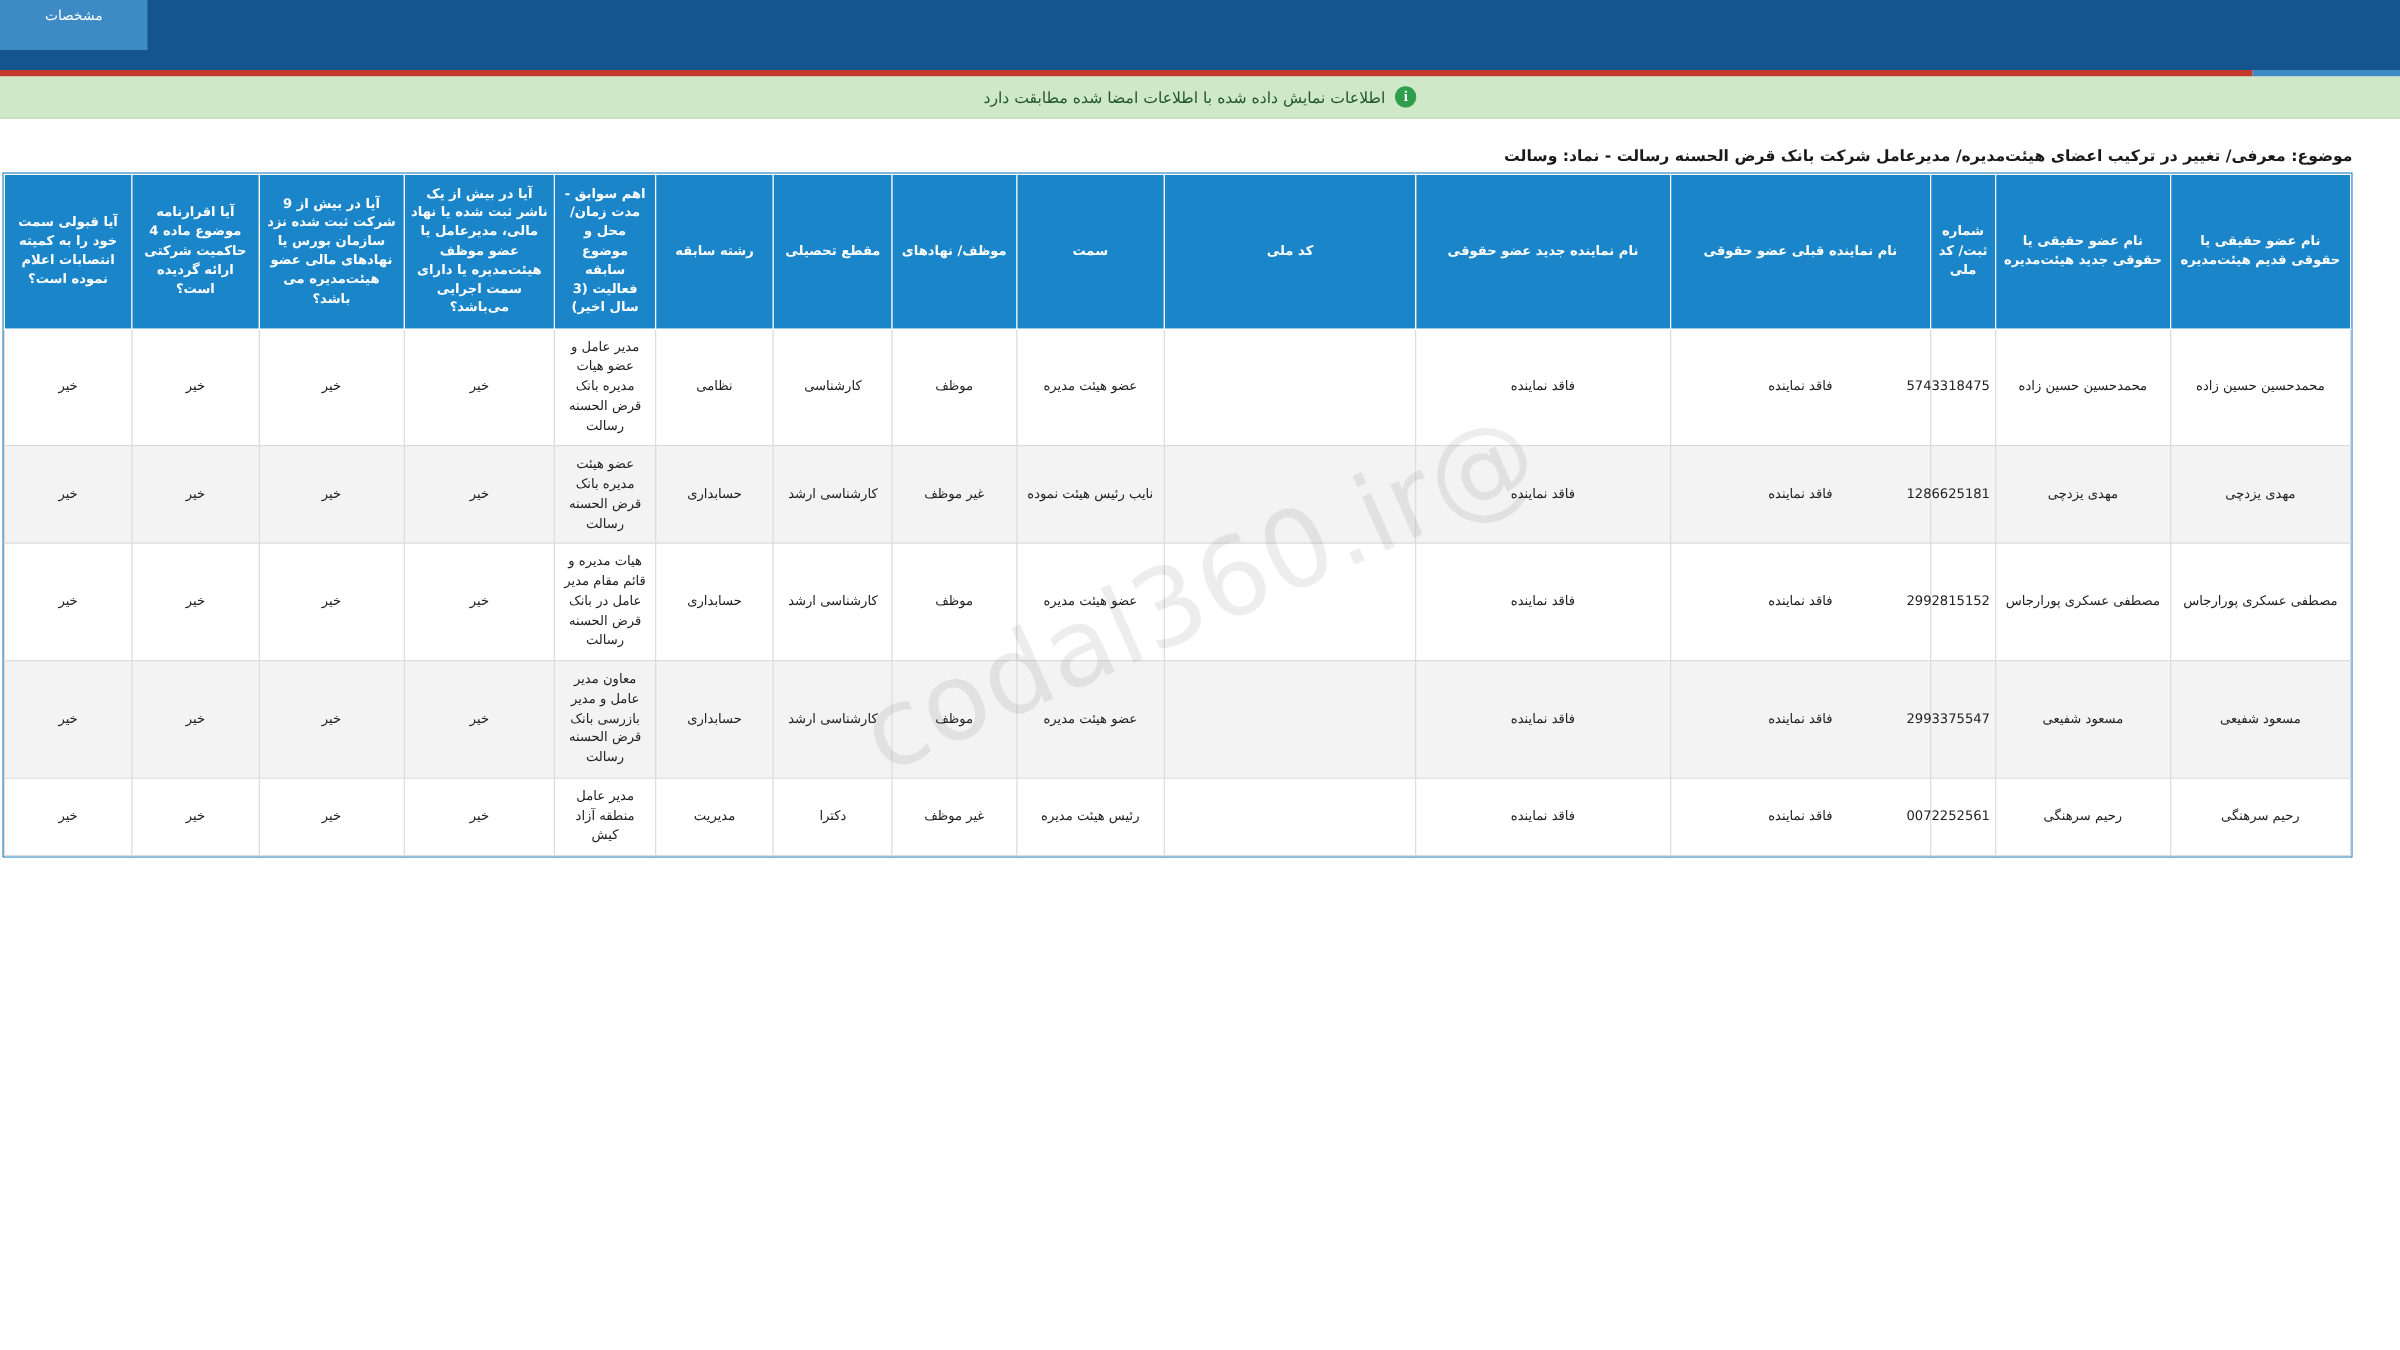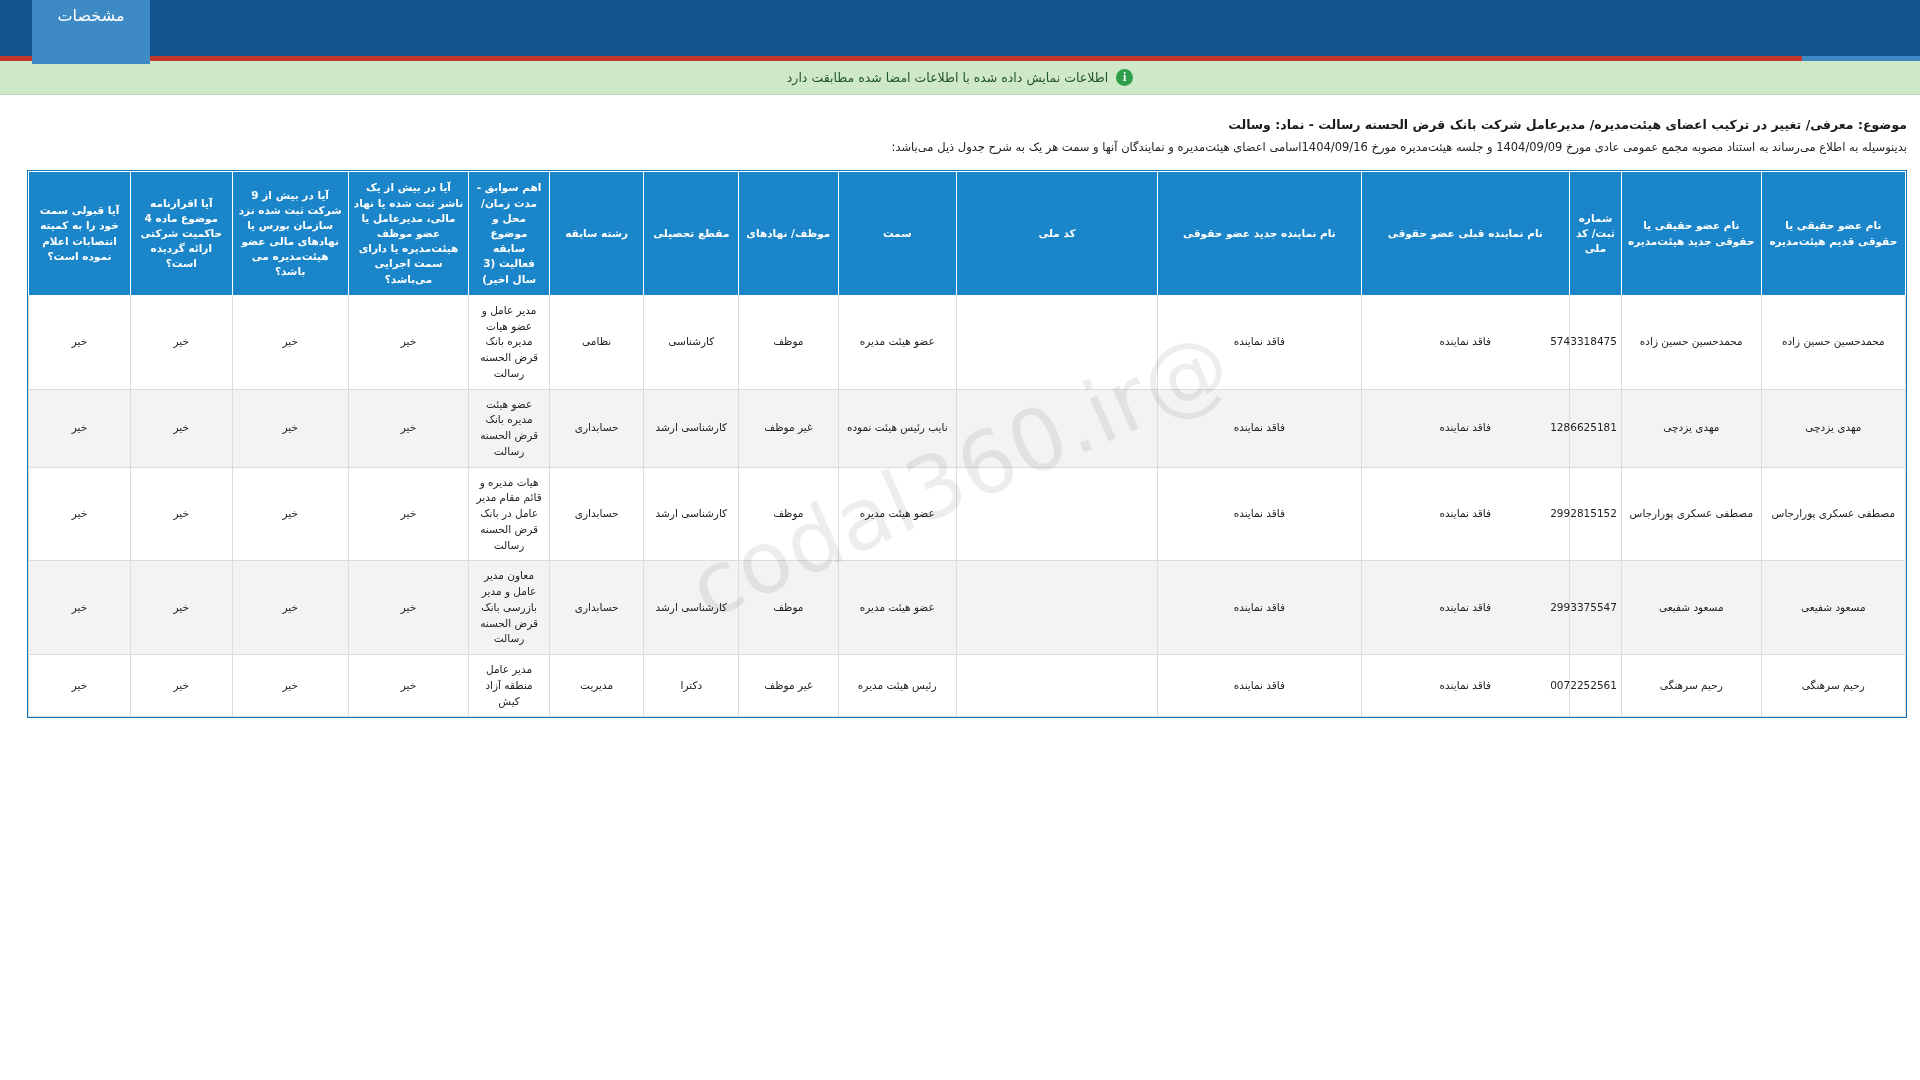--- a/index.html
+++ b/index.html
@@ -13,29 +13,28 @@
   
   .topbar {
     height: 56px;
     background: #14548f;
     position: relative;
   }
   .topbar-tab {
     position: absolute;
     top: 0; left: 0;
     width: 118px;
-    height: 64px;
+    height: 40px;
     background: #3d8ac4;
     color: #ffffff;
-    font-size: 16px;
+    font-size: 11px;
     display: flex;
     align-items: flex-start;
     justify-content: center;
     padding-top: 6px;
-    margin-left: 32px;
   }
   .topbar-rule-inner {
     display: flex;
     height: 5px;
   }
   .topbar-rule-left { background: #3d8ac4; width: 118px; height: 5px; }
   .topbar-rule-right { background: #c0392b; flex: 1; height: 5px; }
 
   
   .notice {
@@ -57,21 +56,21 @@
     font-size: 12px;
     font-weight: bold;
     display: flex;
     align-items: center;
     justify-content: center;
     font-family: "Liberation Serif", serif;
   }
 
   
   .doc {
-    padding: 22px 13px 0 26px;
+    padding: 22px 38px 0 26px;
     position: relative;
   }
   .subject {
     font-size: 12.5px;
     font-weight: bold;
     color: #1a1a1a;
     text-align: right;
     margin-bottom: 6px;
   }
   .meta-line {
@@ -168,21 +167,20 @@
 </div>
 
 <div class="notice">
   <span class="notice-icon">i</span>
   <span>اطلاعات نمایش داده شده با اطلاعات امضا شده مطابقت دارد</span>
 </div>
 
 <div class="doc">
 
   <div class="subject">موضوع: معرفی/ تغییر در ترکیب اعضای هیئت‌مدیره/ مدیرعامل شرکت بانک قرض الحسنه رسالت - نماد: وسالت</div>
-  <div class="intro">بدینوسیله به اطلاع می‌رساند به استناد مصوبه مجمع عمومی عادی مورخ 1404/09/09  و جلسه هیئت‌مدیره مورخ 1404/09/16اسامی اعضای هیئت‌مدیره و نمایندگان آنها و سمت هر یک به شرح جدول ذیل می‌باشد:</div>
 
   <div class="table-wrap">
     <table>
       <colgroup>
         <col class="c0">
           <col class="c1">
           <col class="c2">
           <col class="c3">
           <col class="c4">
         <col class="c5">

